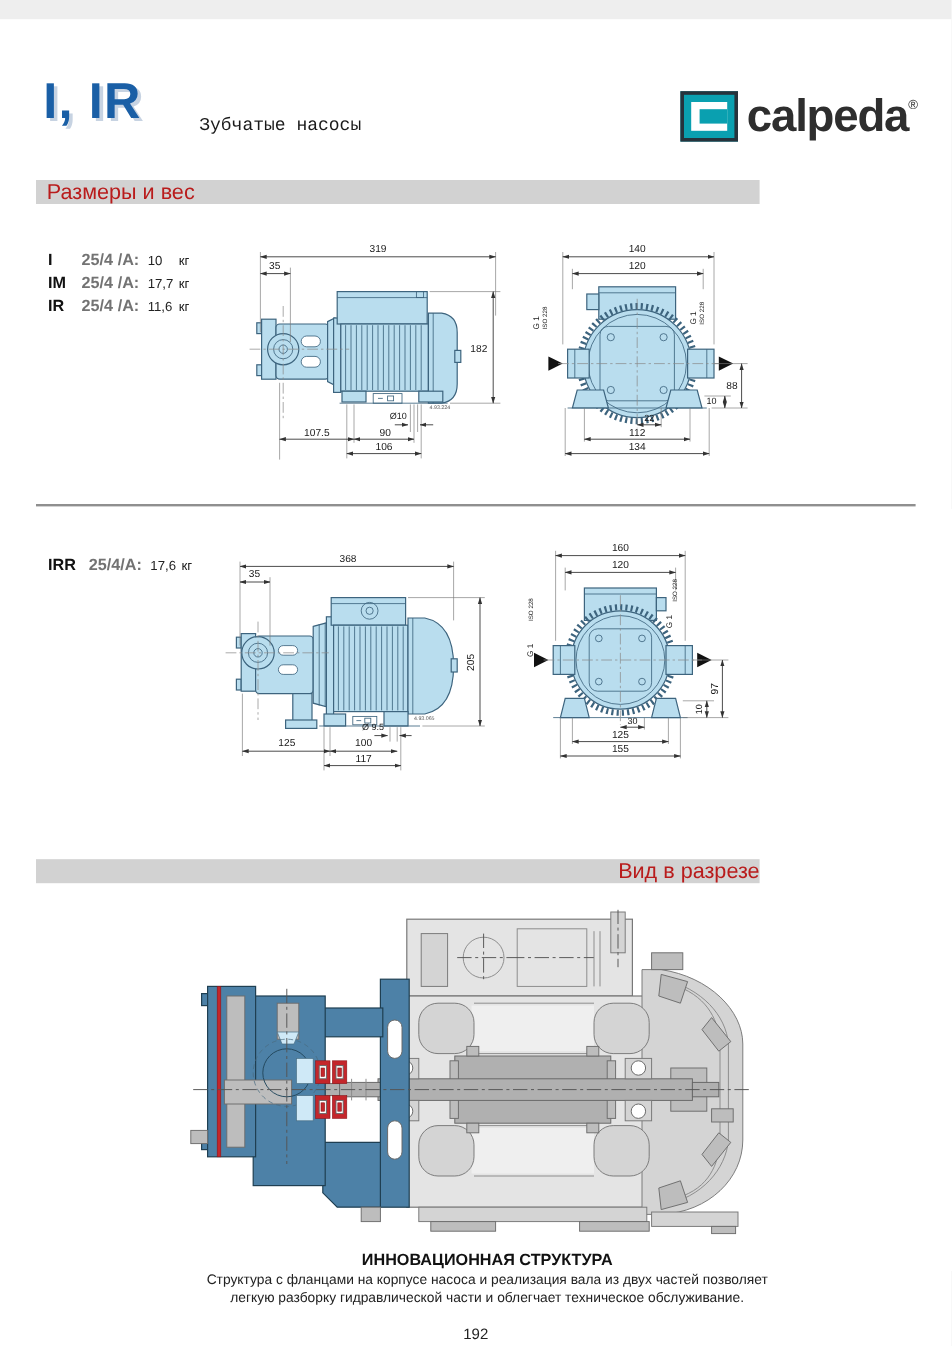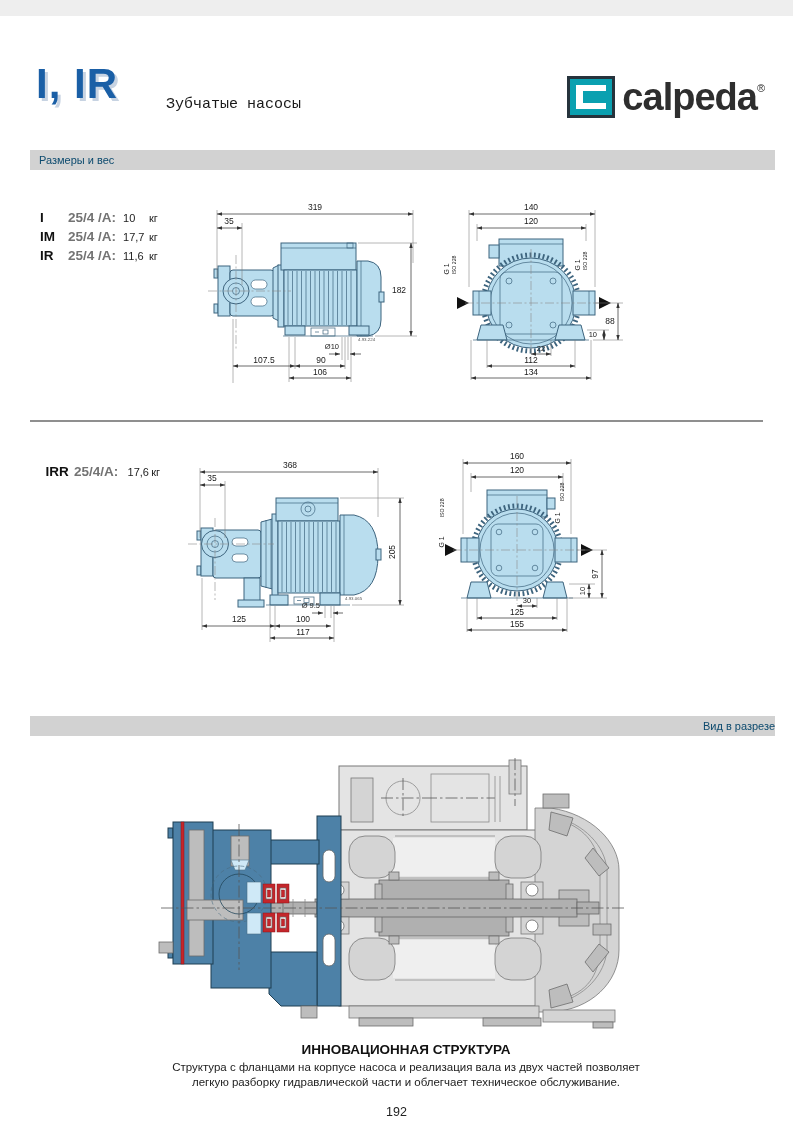--- a/index.html
+++ b/index.html
@@ -10,27 +10,27 @@
     color:#1a5fa6; letter-spacing:1px; text-shadow:3px 3px 0 #c7d3e2; }
   .subtitle { position:absolute; left:166px; top:80px; font-size:15px; color:#1a1a1a;font-family:Liberation Mono, monospace; }
 
   .logo { position:absolute; top:60px; right:28px; display:flex; align-items:center; gap:7px; }
   .logo-icon { position:relative; width:48px; height:42px; background:#0aa0b0; border:3px solid #26333c; }
   .logo-ic2 { position:absolute; top:6px; left:6px; right:6px; bottom:6px; background:#ffffff; }
   .logo-ic3 { position:absolute; top:6px; bottom:6px; left:7px; right:0; background:#0aa0b0; }
   .logo-text { font-size:38px; font-weight:bold; color:#2e2e2e; letter-spacing:-1px; line-height:1; }
   .logo-reg { font-size:11px; color:#2e2e2e; vertical-align:18px; }
 
-  .bar { position:absolute; left:30px; width:745px; height:20px; background:#d2d2d2;
-    color:#0c4a6e; font-size:11px; line-height:20px; padding-left:9px; }
+  .bar { position:absolute; left:30px; width:603px; height:20px; background:#d2d2d2;
+    color:#b91c1c; font-size:18px; line-height:20px; padding-left:9px; }
   .bar1 { top:134px; } .bar2 { top:700px;text-align:right; }
   .divider { position:absolute; left:30px; top:404px; width:733px; height:2px; background:#8f8f8f; }
 
   .models { position:absolute; left:40px; top:192px; }
-  .models-irr { position:absolute; left:40px; top:446px;text-align:center; }
+  .models-irr { position:absolute; left:40px; top:446px; }
   .mrow { height:19px; white-space:nowrap; }
   .mname { display:inline-block; width:28px; font-weight:bold; font-size:13.5px; color:#111; }
   .mvar { font-weight:bold; font-size:13.5px; color:#737373; }
   .mweight { display:inline-block; margin-left:7px; min-width:26px; font-size:11px; color:#222; }
   .munit { font-size:11px; color:#222; }
 
   .drw { position:absolute; }
 
   
   .bf  { fill:#b9ddee; stroke:#3d647e; stroke-width:1; }

